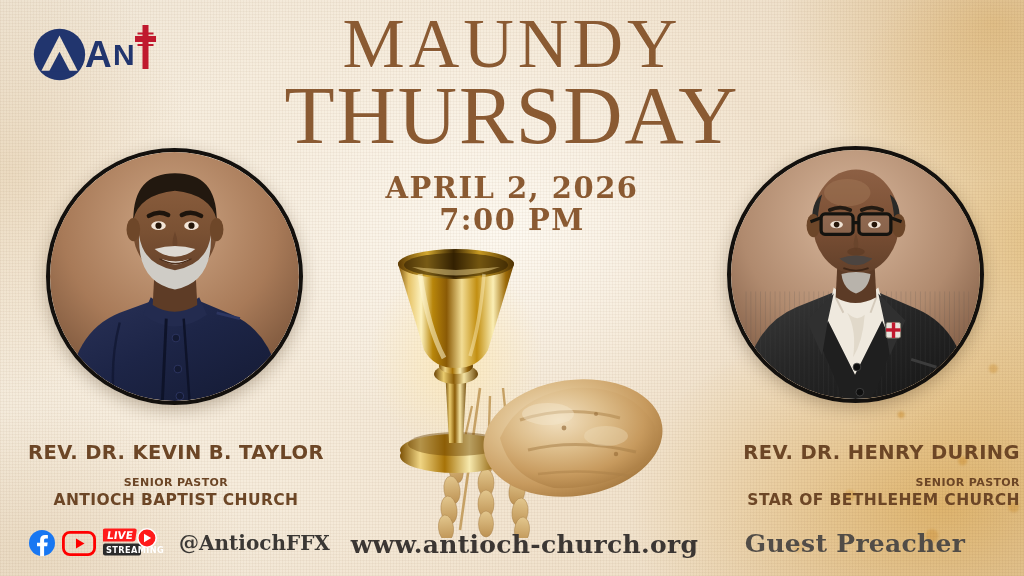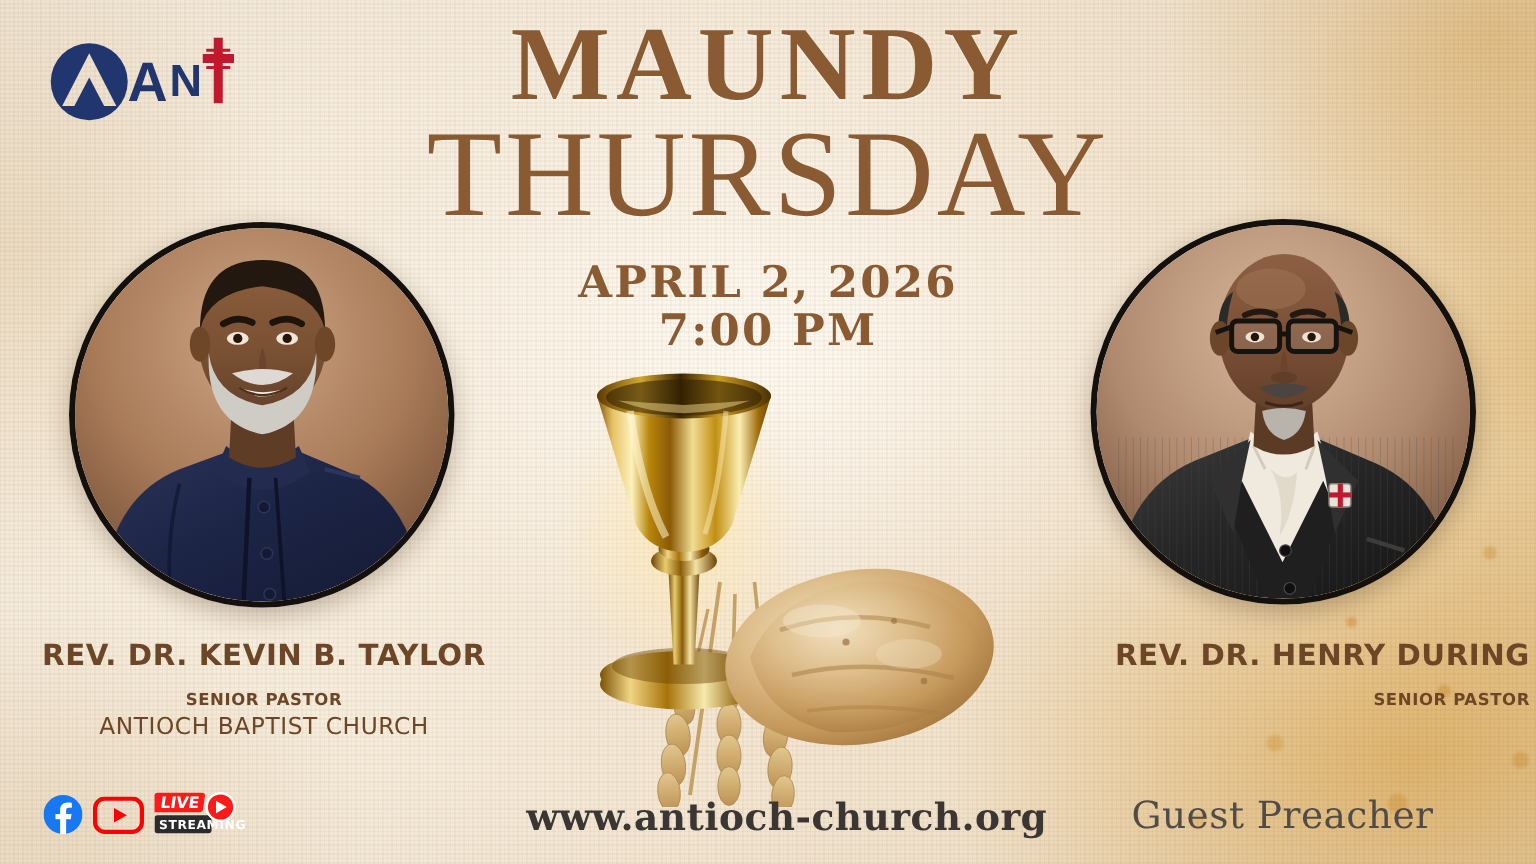--- a/index.html
+++ b/index.html
@@ -86,21 +86,21 @@
     position:absolute; left:0; right:0; top:12px;
     text-align:center; z-index:5;
     font-family:"Liberation Serif", serif;
     color:#8a5a32;
     line-height:.92;
   }
   .headline .line1{
     display:block;
     font-size:70px;
     letter-spacing:4px;
-    font-weight:700;
+    font-weight:400;
     text-shadow:0 1px 0 rgba(255,255,255,.4);
   }
   .headline .line2{
     display:block;
     font-size:82px;
     letter-spacing:2px;
     font-weight:400;
     margin-top:2px;
     text-shadow:0 1px 0 rgba(255,255,255,.4);
   }
@@ -136,41 +136,42 @@
   .portrait.left { left:46px;  top:148px; }
   .portrait.right{ left:727px; top:146px; }
   .portrait svg{ width:100%; height:100%; display:block; }
 
   
   .speaker{
     position:absolute; z-index:5; text-align:center;
     font-family:"DejaVu Sans", sans-serif;
     color:#6b4526;
     width:330px;
+    margin-top:16px;
   }
   .speaker.left { left:11px;  top:426px; }
   .speaker.right{ left:690px; top:426px;text-align:right; }
   .speaker .sp-name{
     display:block;
     font-size:19.5px; font-weight:700;
     letter-spacing:.4px;
     color:#6c4626;
     line-height:1.1;
   }
   .speaker .sp-role{
     display:block;
     font-size:11px; font-weight:700;
     letter-spacing:.4px;
     margin-top:13px;
     color:#6c4626;
     line-height:1.28;
   }
   .speaker .sp-church{
     display:block;
-    font-size:15.5px; font-weight:400;
+    font-size:15.5px; font-weight:700;
     letter-spacing:.4px;
     color:#6c4626;
     line-height:1.28;
   }
 
   
   .social{
     position:absolute; left:29px; top:528px;
     display:flex; align-items:center; gap:7px; z-index:6;
   }
@@ -196,21 +197,21 @@
     font-size:25px;
     color:#3b3633;
     letter-spacing:.3px;
     padding-left:25px;
   }
 
   .guest{
     position:absolute; left:690px; width:330px; top:529px;
     text-align:center; z-index:6;
     font-family:"DejaVu Serif", serif;
-    font-weight:400;
+    font-weight:700;
     font-size:25px;
     color:#514c47;
     letter-spacing:.3px;
   }
 </style>
 </head>
 <body>
 
 <div class="flyer">
 
@@ -530,20 +531,21 @@
 
   <div class="speaker left">
     <span class="sp-name">REV. DR. KEVIN B. TAYLOR</span>
     <span class="sp-role">SENIOR PASTOR</span>
     <span class="sp-church">ANTIOCH BAPTIST CHURCH</span>
   </div>
 
   <div class="speaker right">
     <span class="sp-name">REV. DR. HENRY DURING</span>
     <span class="sp-role">SENIOR PASTOR</span>
+    <span class="sp-church">STAR OF BETHLEHEM CHURCH</span>
   </div>
 
   <div class="social">
     <svg class="ic ic-fb" viewBox="0 0 26 26">
       <circle cx="13" cy="13" r="13" fill="#1877f2"></circle>
       <path d="M15.1 26V16.2h3.1l.5-3.6h-3.6V10.3c0-1 .3-1.8 1.8-1.8h2V5.2c-.4-.05-1.5-.17-2.9-.17-2.9 0-4.9 1.8-4.9 5v2.6H8v3.6h3.1V26z" fill="#fff"></path>
     </svg>
 
     <svg class="ic ic-yt" viewBox="0 0 34 25">
       <rect x="1.4" y="1.4" width="31.2" height="22.2" rx="6.5" fill="none" stroke="#ff0000" stroke-width="2.8"></rect>
@@ -552,19 +554,20 @@
 
     <svg class="live-badge" viewBox="0 0 62 30">
       <rect x="0" y="0.5" width="34" height="13" rx="2.2" fill="#ff1a1a" transform="skewX(-8)"></rect>
       <text x="5" y="11" font-family="DejaVu Sans, sans-serif" font-size="10.5" font-weight="bold" fill="#ffffff" transform="skewX(-8)">LIVE</text>
       <rect x="0" y="15.5" width="38" height="12" rx="2" fill="#2b2b2b"></rect>
       <text x="3" y="24.6" font-family="DejaVu Sans, sans-serif" font-size="8.2" font-weight="bold" fill="#ffffff" letter-spacing="0.4">STREAMING</text>
       <circle cx="44" cy="10" r="9.2" fill="#ff1a1a" stroke="#ffffff" stroke-width="1.6"></circle>
       <path d="M41 5.8 L48.2 10 L41 14.2 Z" fill="#ffffff"></path>
     </svg>
 
+    <span class="handle">@AntiochFFX</span>
   </div>
 
   <div class="website">www.antioch-church.org</div>
 
   <div class="guest">Guest Preacher</div>
 
 </div>
 
 </body></html>

